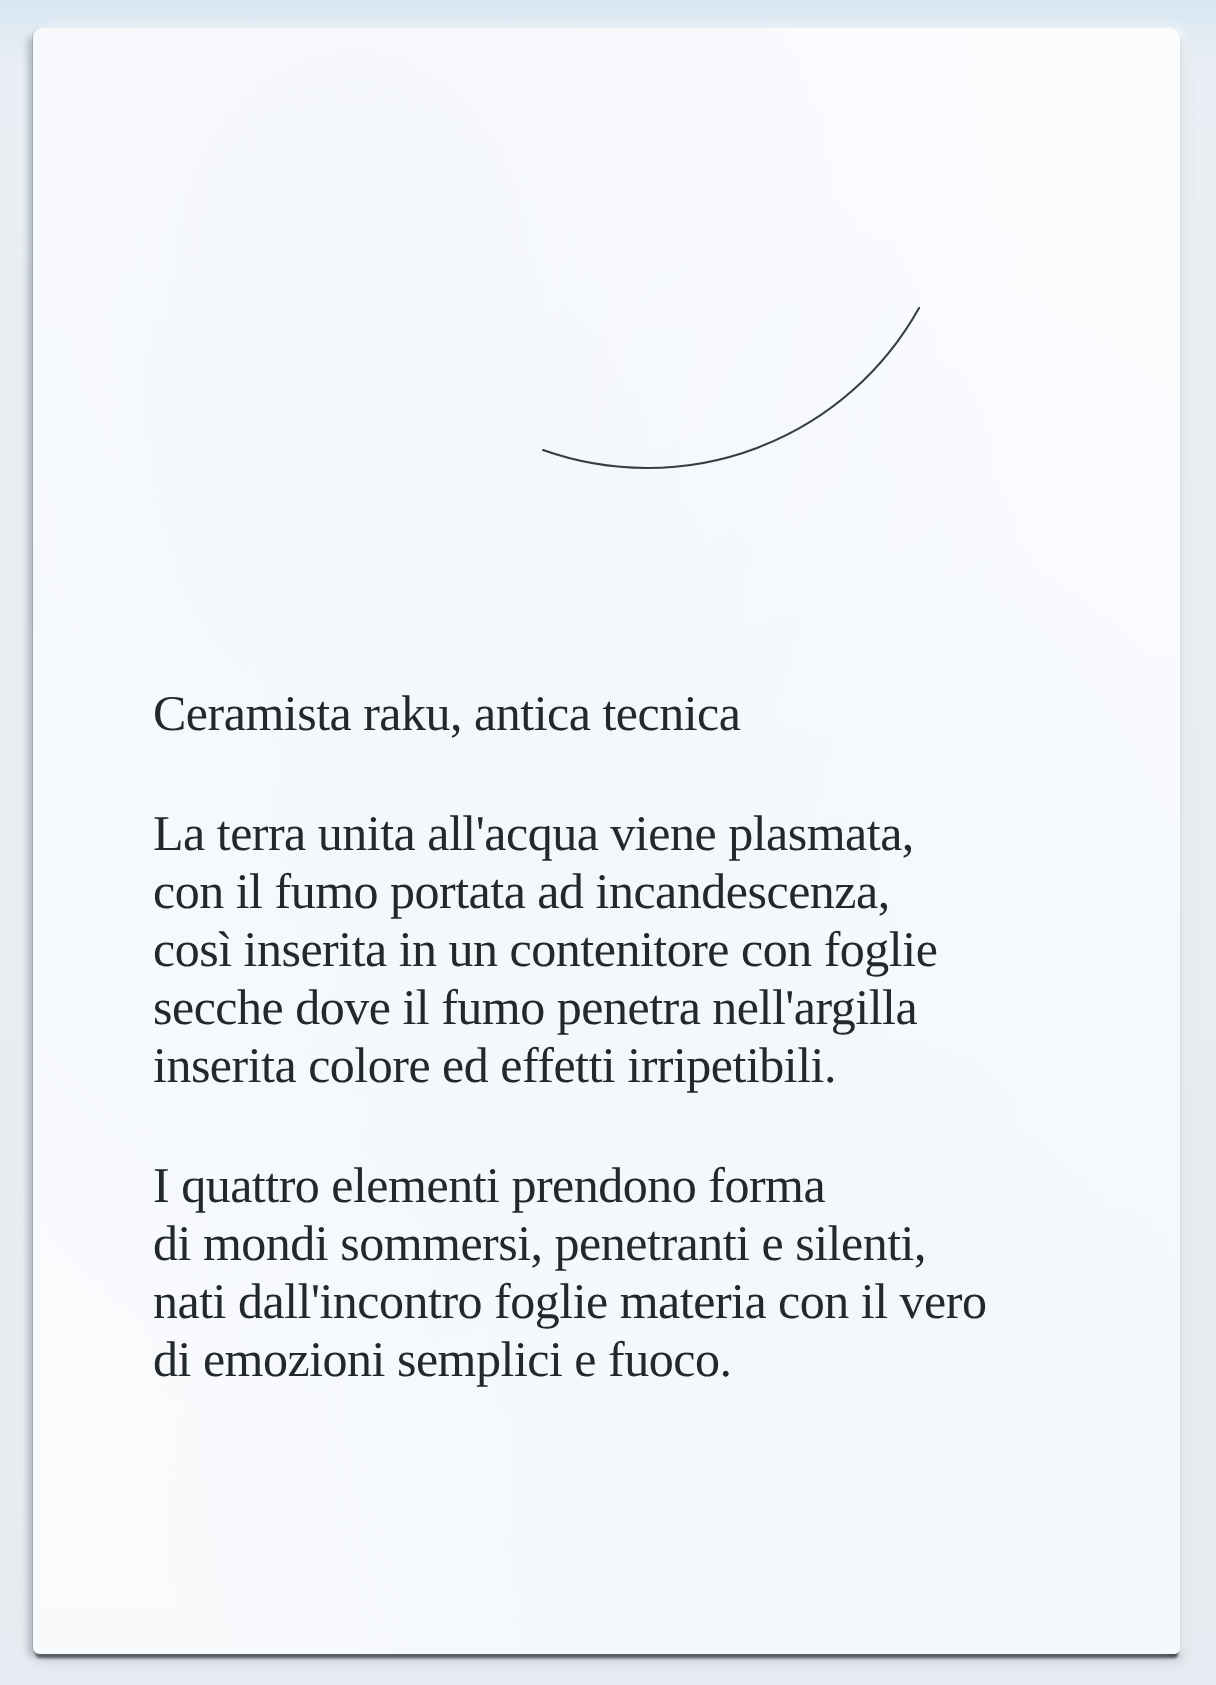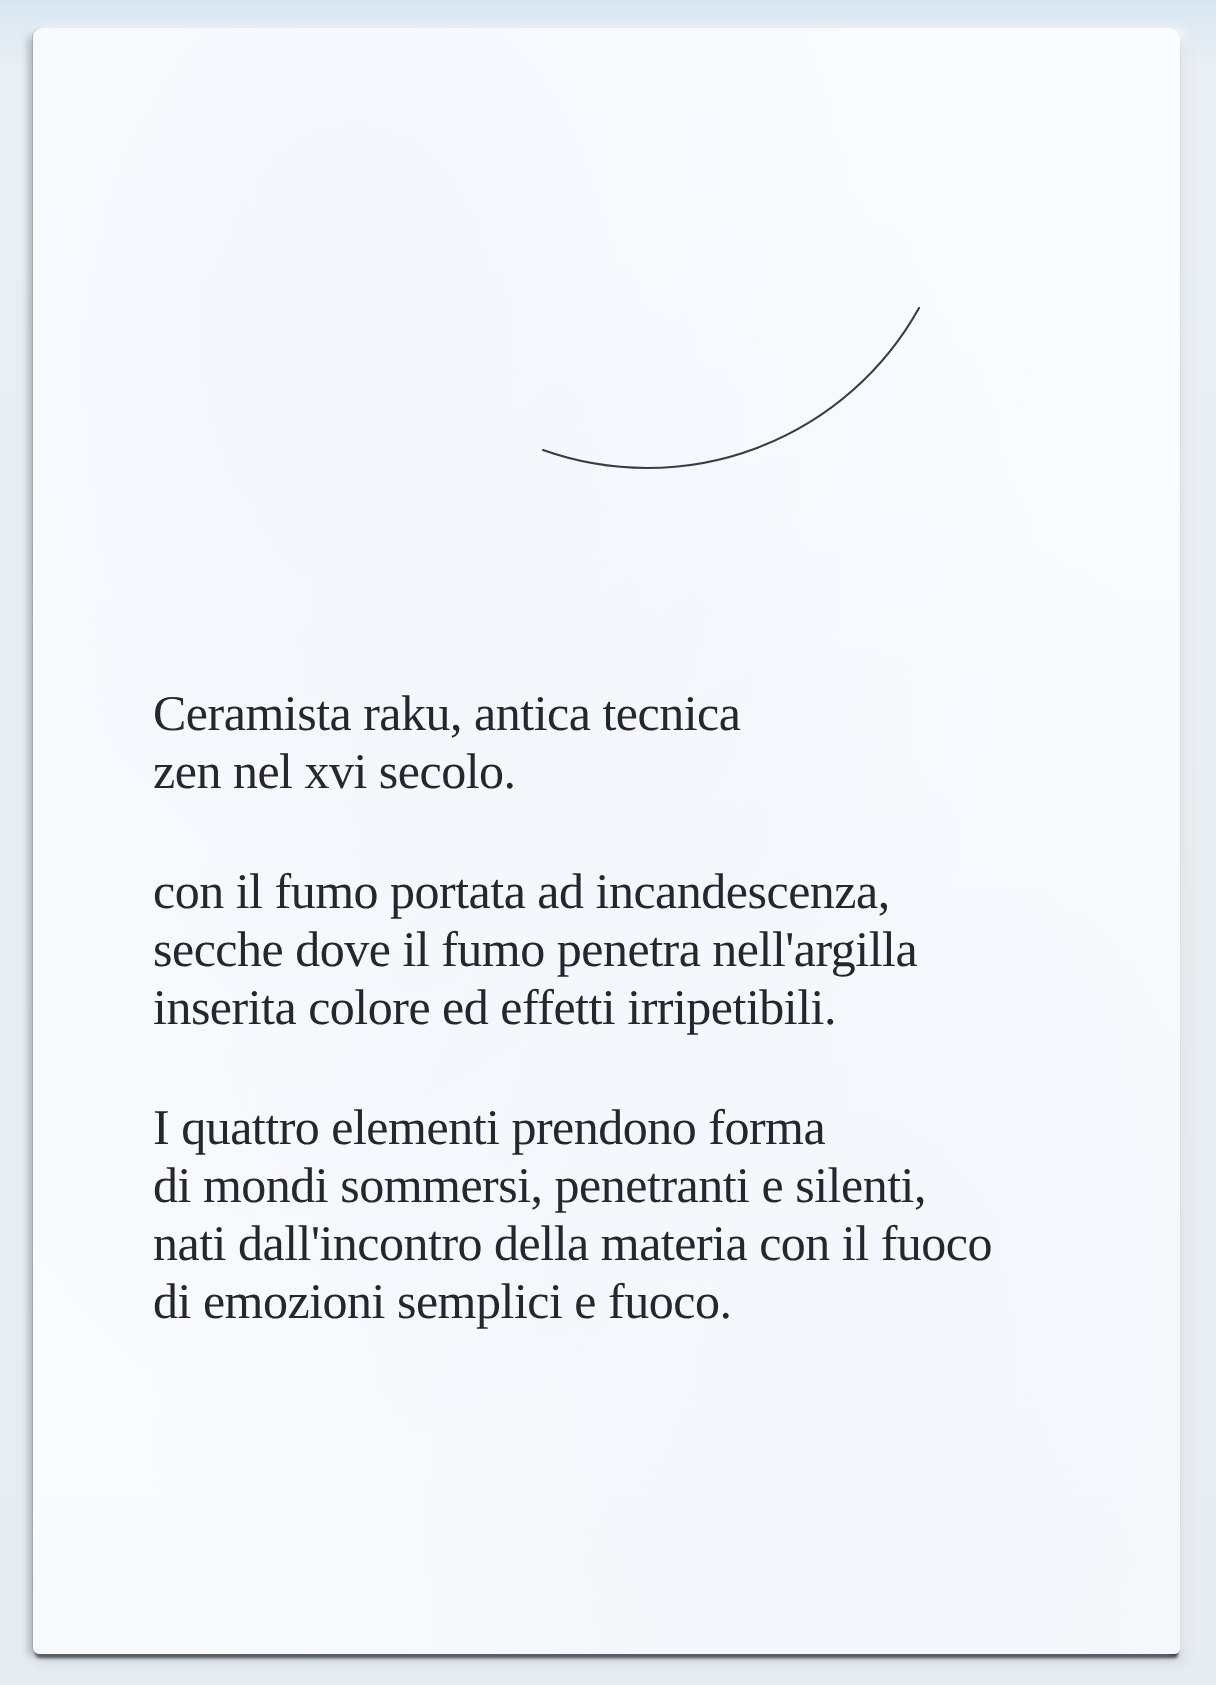--- a/index.html
+++ b/index.html
@@ -74,33 +74,34 @@
 <body>
 
 <div class="page">
 
   <div class="card">
 
     <div class="text-block">
 
       <div class="para">
         <div class="line">Ceramista raku, antica tecnica</div>
-        <div class="line">zen nel xvi secolo.</div>
       </div>
 
       <div class="para">
+        <div class="line">La terra unita all'acqua viene plasmata,</div>
         <div class="line">con il fumo portata ad incandescenza,</div>
+        <div class="line">così inserita in un contenitore con foglie</div>
         <div class="line">secche dove il fumo penetra nell'argilla</div>
         <div class="line">inserita colore ed effetti irripetibili.</div>
       </div>
 
       <div class="para">
         <div class="line">I quattro elementi prendono forma</div>
         <div class="line">di mondi sommersi, penetranti e silenti,</div>
-        <div class="line">nati dall'incontro della materia con il fuoco</div>
+        <div class="line">nati dall'incontro foglie materia con il vero</div>
         <div class="line">di emozioni semplici e fuoco.</div>
       </div>
 
     </div>
   </div>
 
   <svg class="curve-overlay" viewBox="0 0 1216 1685" xmlns="http://www.w3.org/2000/svg" aria-hidden="true">
     <path d="M 543 450 A 311 311 0 0 0 919 308" fill="none" stroke="#383d45" stroke-width="2.1" stroke-linecap="round"></path>
   </svg>
 

